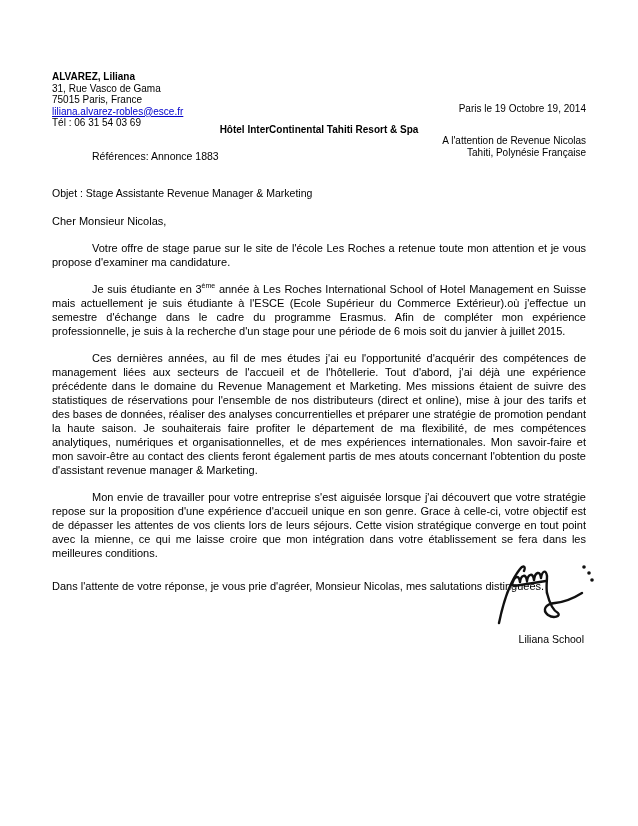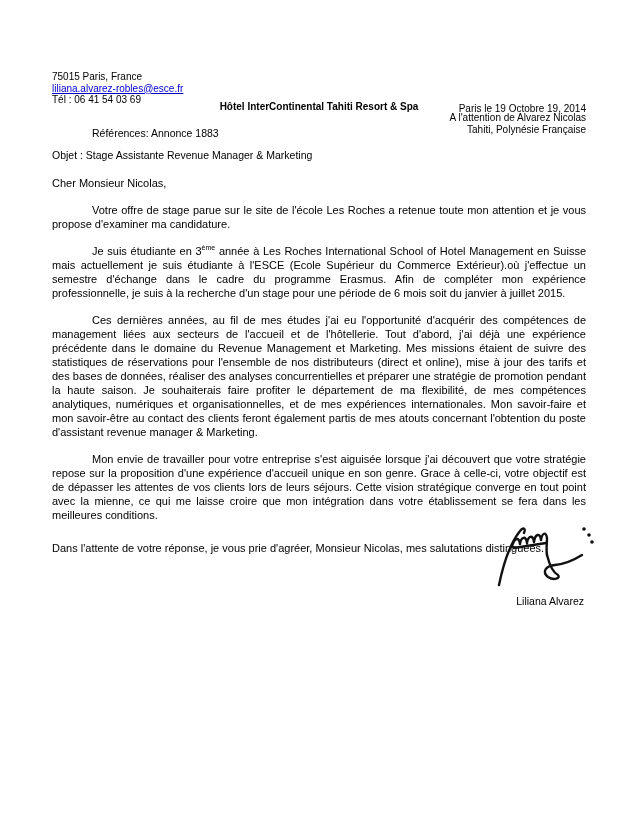--- a/index.html
+++ b/index.html
@@ -19,21 +19,21 @@
   .sender-name { font-weight: bold; }
   .sender-email a, .sender-email span.link {
     color: #0000cc; text-decoration: underline; cursor: pointer;
   }
   .date-line { position: absolute; top: 32px; right: 0; font-size: 10px; line-height: 11.5px; padding-left: 10px; }
 
   .recipient { margin-top: -5px; text-align: right; font-size: 10px; line-height: 11.7px; }
   .recipient-hotel { font-weight: bold; text-align: center; }
 
   .ref-line { margin-top: -9px; font-size: 10.5px; line-height: 13px; margin-left: 40px; }
-  .subject-line { margin-top: 9px; font-size: 10.5px; line-height: 13px; }
+  .subject-line { margin-top: 24px; font-size: 10.5px; line-height: 13px; }
 
   .salutation { margin-top: 14px; font-size: 11px; line-height: 14px; }
 
   .para {
     margin-top: 13px; font-size: 11px; line-height: 14px;
     text-align: justify;
   }
   .para.indented { text-indent: 40px; }
   .para.mt-lg { margin-top: 19px; }
   sup.ord { font-size: 7px; vertical-align: super; line-height: 0; }
@@ -49,30 +49,32 @@
   }
 </style>
 </head>
 <body>
 
 <div class="page">
   <div class="content">
 
     <div class="header">
       <div class="sender">
+        <div class="sender-name">ALVAREZ, Liliana</div>
+        <div>31, Rue Vasco de Gama</div>
         <div>75015 Paris, France</div>
         <div class="sender-email"><span class="link">liliana.alvarez-robles@esce.fr</span></div>
-        <div>Tél : 06 41 54 03 69</div>
+        <div>Tél : 06 31 54 03 69</div>
       </div>
 
       <div class="date-line">Paris le 19 Octobre 19, 2014</div>
 
       <div class="recipient">
         <div class="recipient-hotel">Hôtel InterContinental Tahiti Resort &amp; Spa</div>
-        <div>A l'attention de Alvarez Nicolas</div>
+        <div>A l'attention de Revenue Nicolas</div>
         <div>Tahiti, Polynésie Française</div>
       </div>
     </div>
 
     <div class="ref-line">Références: Annonce 1883</div>
     <div class="subject-line">Objet : Stage Assistante Revenue Manager &amp; Marketing</div>
 
     <div class="salutation">Cher Monsieur Nicolas,</div>
 
     <p class="para indented">Votre offre de stage parue sur le site de l'école Les Roches a retenue toute mon attention et je vous propose d'examiner ma candidature.</p>
@@ -93,17 +95,17 @@
           <path d="M58,30 C60,21 65,19 66,27 C67,20 72,18 73,26 C74,19 79,17 80,25 C81,17 86,15 87,23 C88,16 92,14 93,21 C93,27 92,32 93,38"></path>
           <path d="M60,31 L92,26"></path>
           <path d="M93,38 C96,50 100,56 104,58 C107,61 100,64 94,60 C88,55 91,49 101,48 C111,47 120,43 128,38"></path>
         </g>
         <g fill="#111111">
           <circle cx="130" cy="12" r="1.8"></circle>
           <circle cx="135" cy="18" r="1.8"></circle>
           <circle cx="138" cy="25" r="1.8"></circle>
         </g>
       </svg>
-      <div class="signature-name">Liliana Alvarez</div>
+      <div class="signature-name">Liliana School</div>
     </div>
 
   </div>
 </div>
 
 </body></html>

